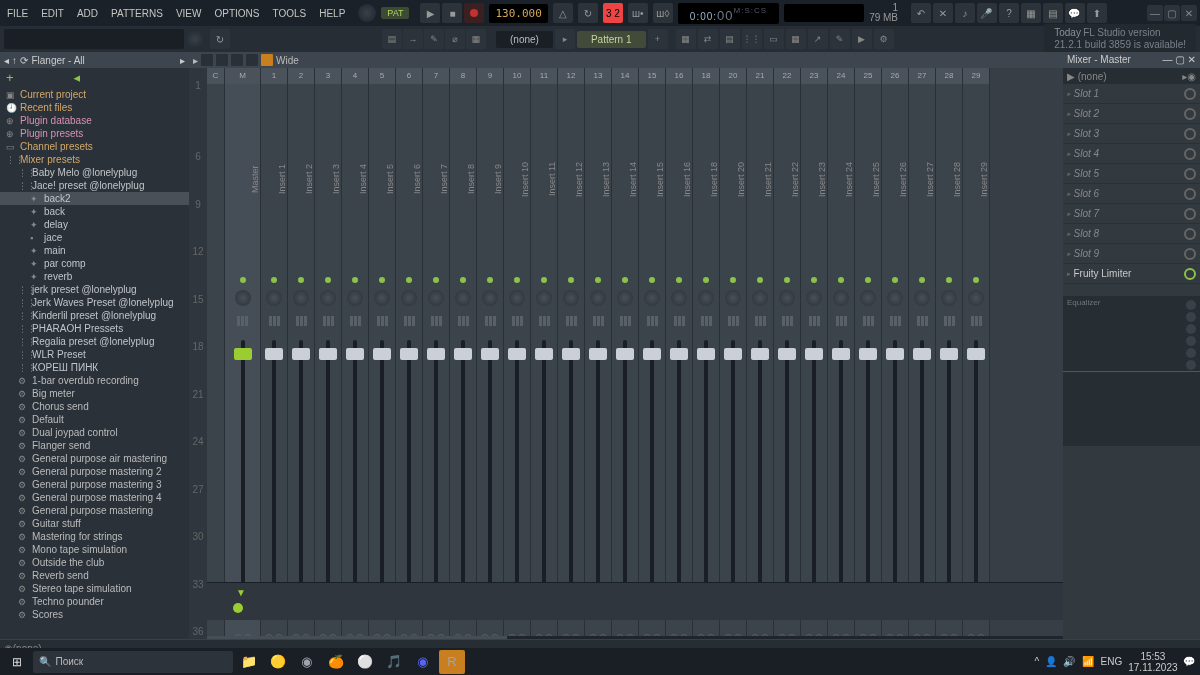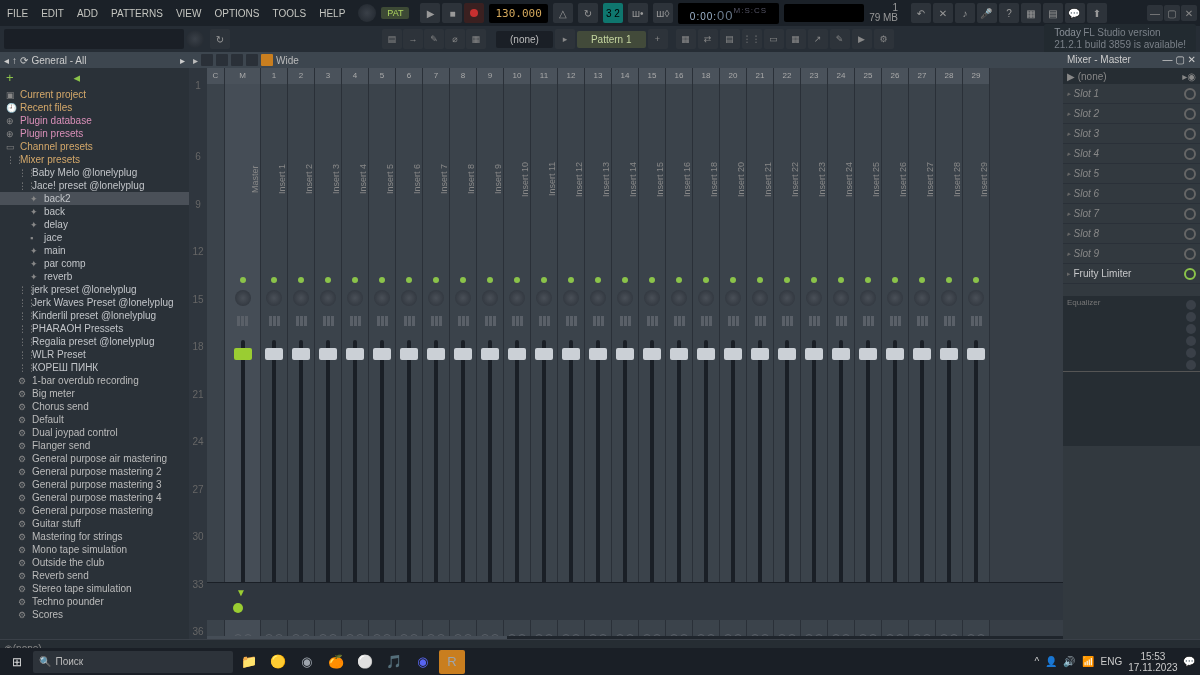--- a/index.html
+++ b/index.html
@@ -104,21 +104,21 @@
   <div class="knob" style="margin-left:4px"></div>
   <span class="pat-btn">PAT</span>
   <div class="transport">
     <div class="t-btn">▶</div>
     <div class="t-btn">■</div>
     <div class="t-btn rec"></div>
   </div>
   <div class="tempo">130.000</div>
   <div class="t-btn">△</div>
   <div class="t-btn">↻</div>
-  <div class="t-btn" style="background:#0f766e;color:#000">3 2</div>
+  <div class="t-btn" style="background:#ef4444;color:#000">3 2</div>
   <div class="t-btn">ш•</div>
   <div class="t-btn">ш◊</div>
   <div class="time-disp"><span>0:00:</span><span style="font-size:13px;color:#6a7a8c">00</span><sup style="color:#556">M:S:CS</sup></div>
   <div class="meter"></div>
   <div class="cpu">
       <div>1</div>
       <div>79 MB</div>
     </div>
   <div style="display:flex;gap:2px;margin-left:8px">
     <div class="t-btn">↶</div>
@@ -167,21 +167,21 @@
   </div>
   <div class="news"><span class="t">Today</span> <span>FL Studio version</span><br><span>21.2.1 build 3859 is available!</span></div>
 </div>
 
 <div class="main">
   <div class="browser">
     <div class="br-head">
       <span>◂</span>
       <span>↑</span>
       <span>⟳</span>
-      <span>General - All</span>
+      <span>Flanger - All</span>
       <span style="margin-left:auto">▸</span>
     </div>
     <div class="br-tools">
       <span>+</span>
       <span>◂</span>
     </div>
     <div class="br-tree" id="br-tree">
         <div class="tree-item orange"><span class="ti-icon">▣</span>Current project</div>
         <div class="tree-item orange"><span class="ti-icon">🕘</span>Recent files</div>
         <div class="tree-item pink"><span class="ti-icon">⊕</span>Plugin database</div>

